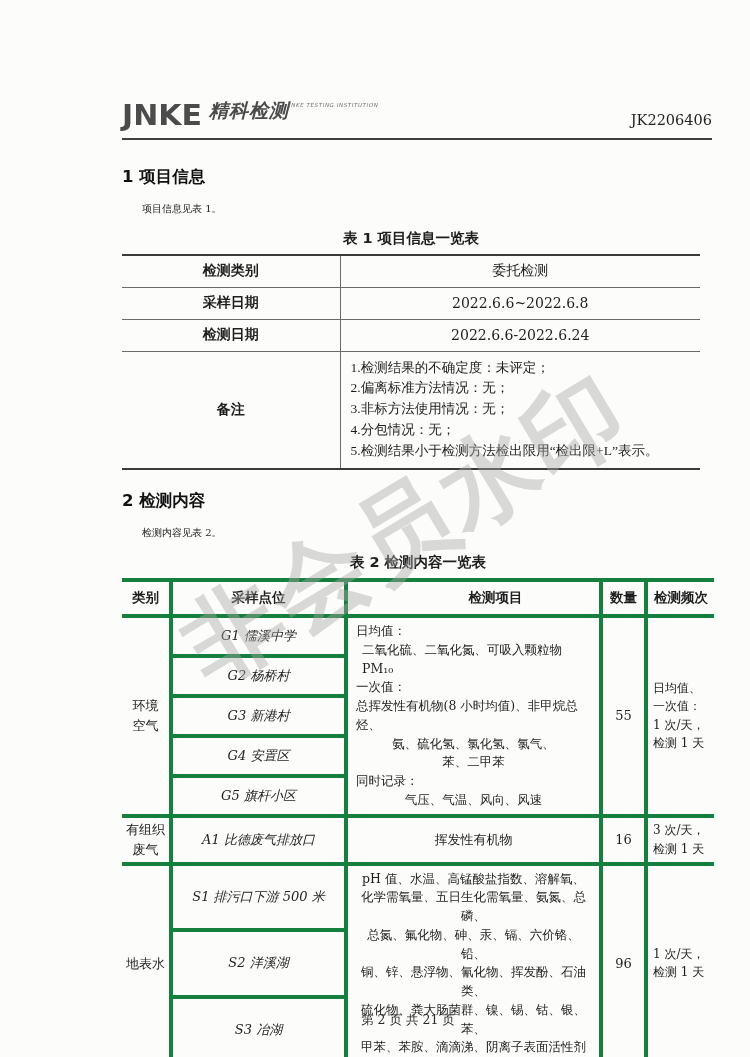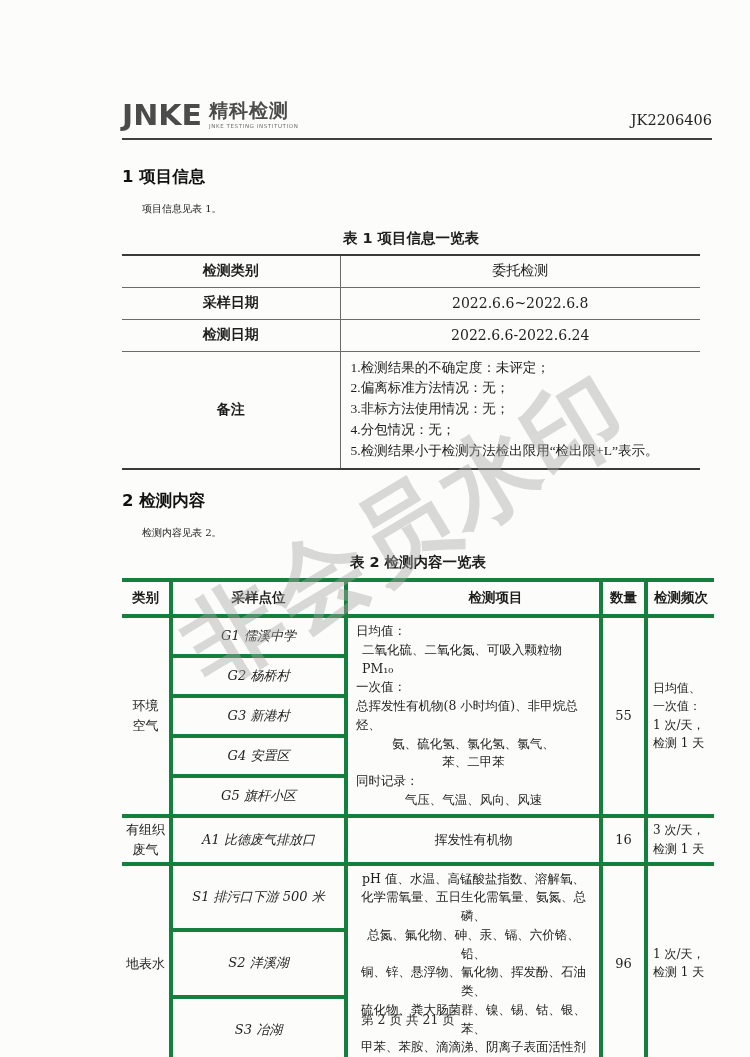--- a/index.html
+++ b/index.html
@@ -15,21 +15,21 @@
   }
   .content { padding:100px 40px 0 122px; width:710px; }
 
   
   .hdr { display:flex; justify-content:space-between; align-items:flex-end;
          width:590px; padding-bottom:8px; border-bottom:2.5px solid #3f3f3f; }
   .logo { display:flex; align-items:flex-start; gap:7px; }
   .logo-en { font-family:"DejaVu Sans","Liberation Sans",sans-serif;
              font-weight:900; font-size:30px; line-height:30px; color:#4b4b4b;
              letter-spacing:0px; transform:scaleY(.95); }
-  .logo-cnwrap { display:flex; flex-direction:column; }
+  .logo-cnwrap { display:flex; flex-direction:row;font-style:italic; }
   .logo-cn { font-family:"DejaVu Sans","Liberation Sans",sans-serif;
              font-weight:bold; font-size:19px; line-height:21px; color:#4b4b4b; letter-spacing:1px;}
   .logo-sub { font-size:5.5px; color:#6f6f6f; letter-spacing:.6px;
               font-family:"DejaVu Sans","Liberation Sans",sans-serif; margin-top:2px;}
   .report-no { font-size:14.5px; color:#222; padding-bottom:2px; }
 
   
   .sec-title { font-family:"DejaVu Sans","Liberation Sans",sans-serif;
                font-weight:bold; font-size:16.5px; color:#111; margin-top:26px; }
   .intro { font-size:10px; margin-top:14px; text-indent:2em; }

